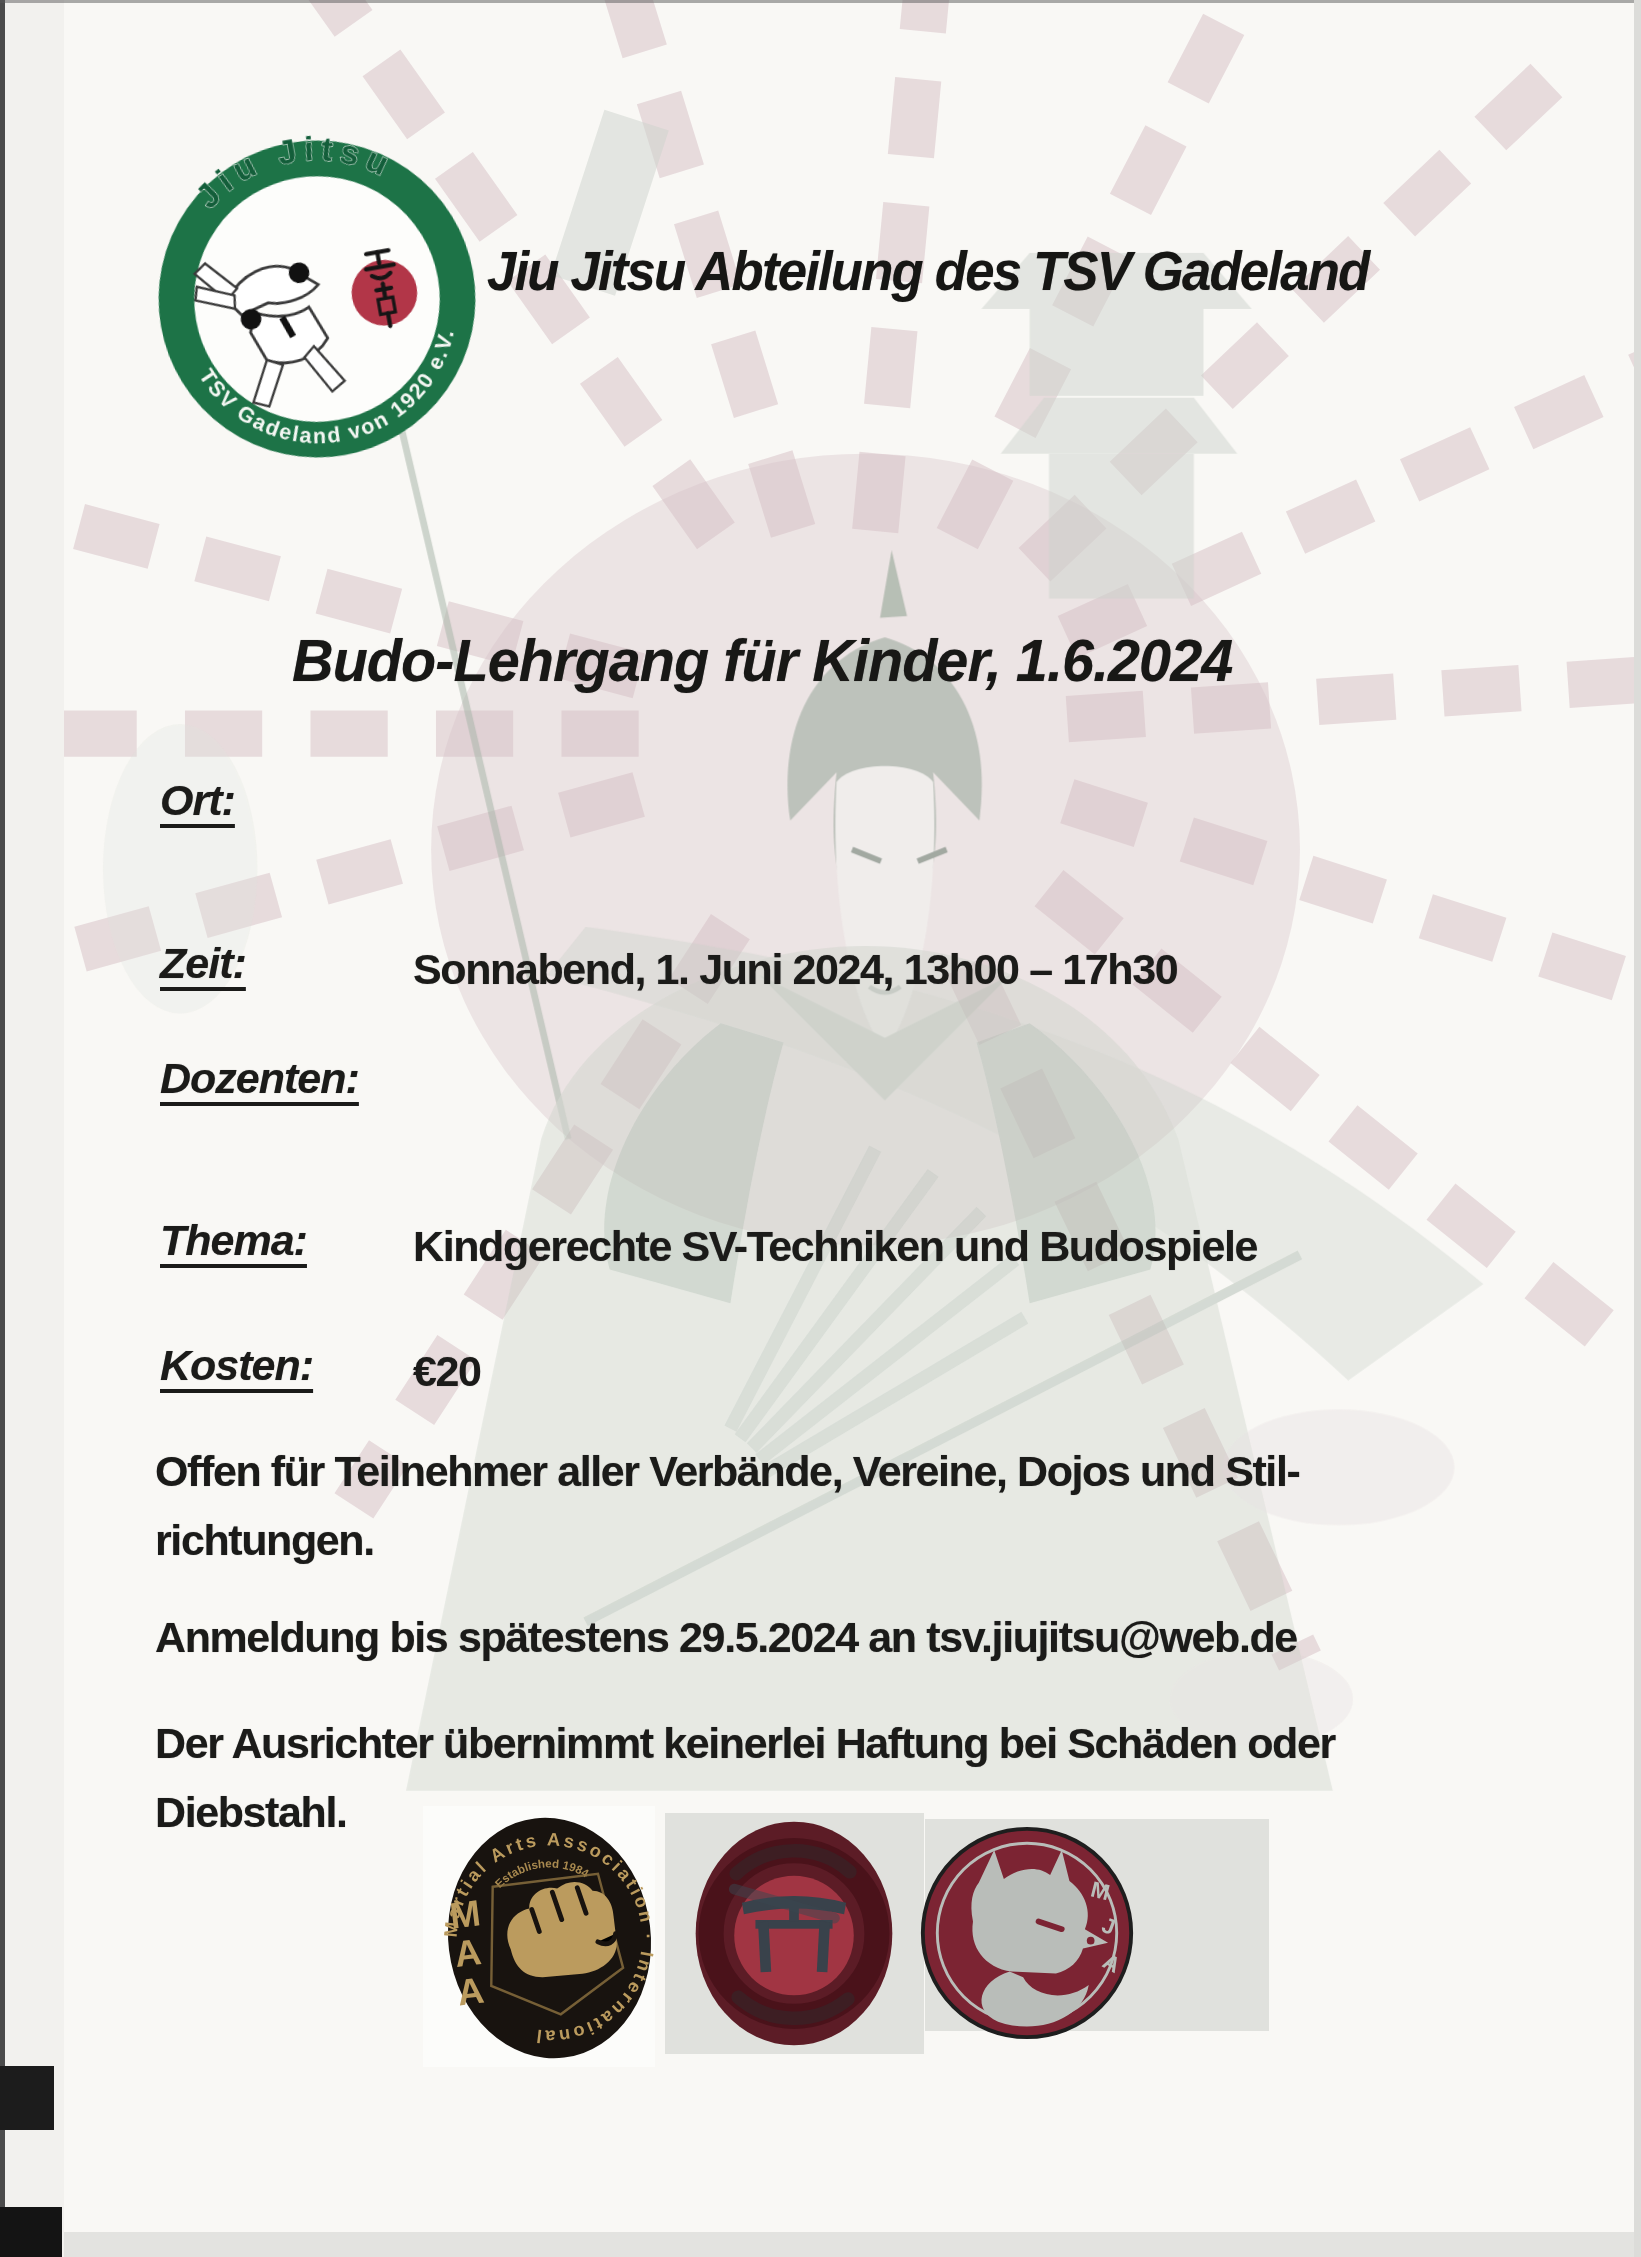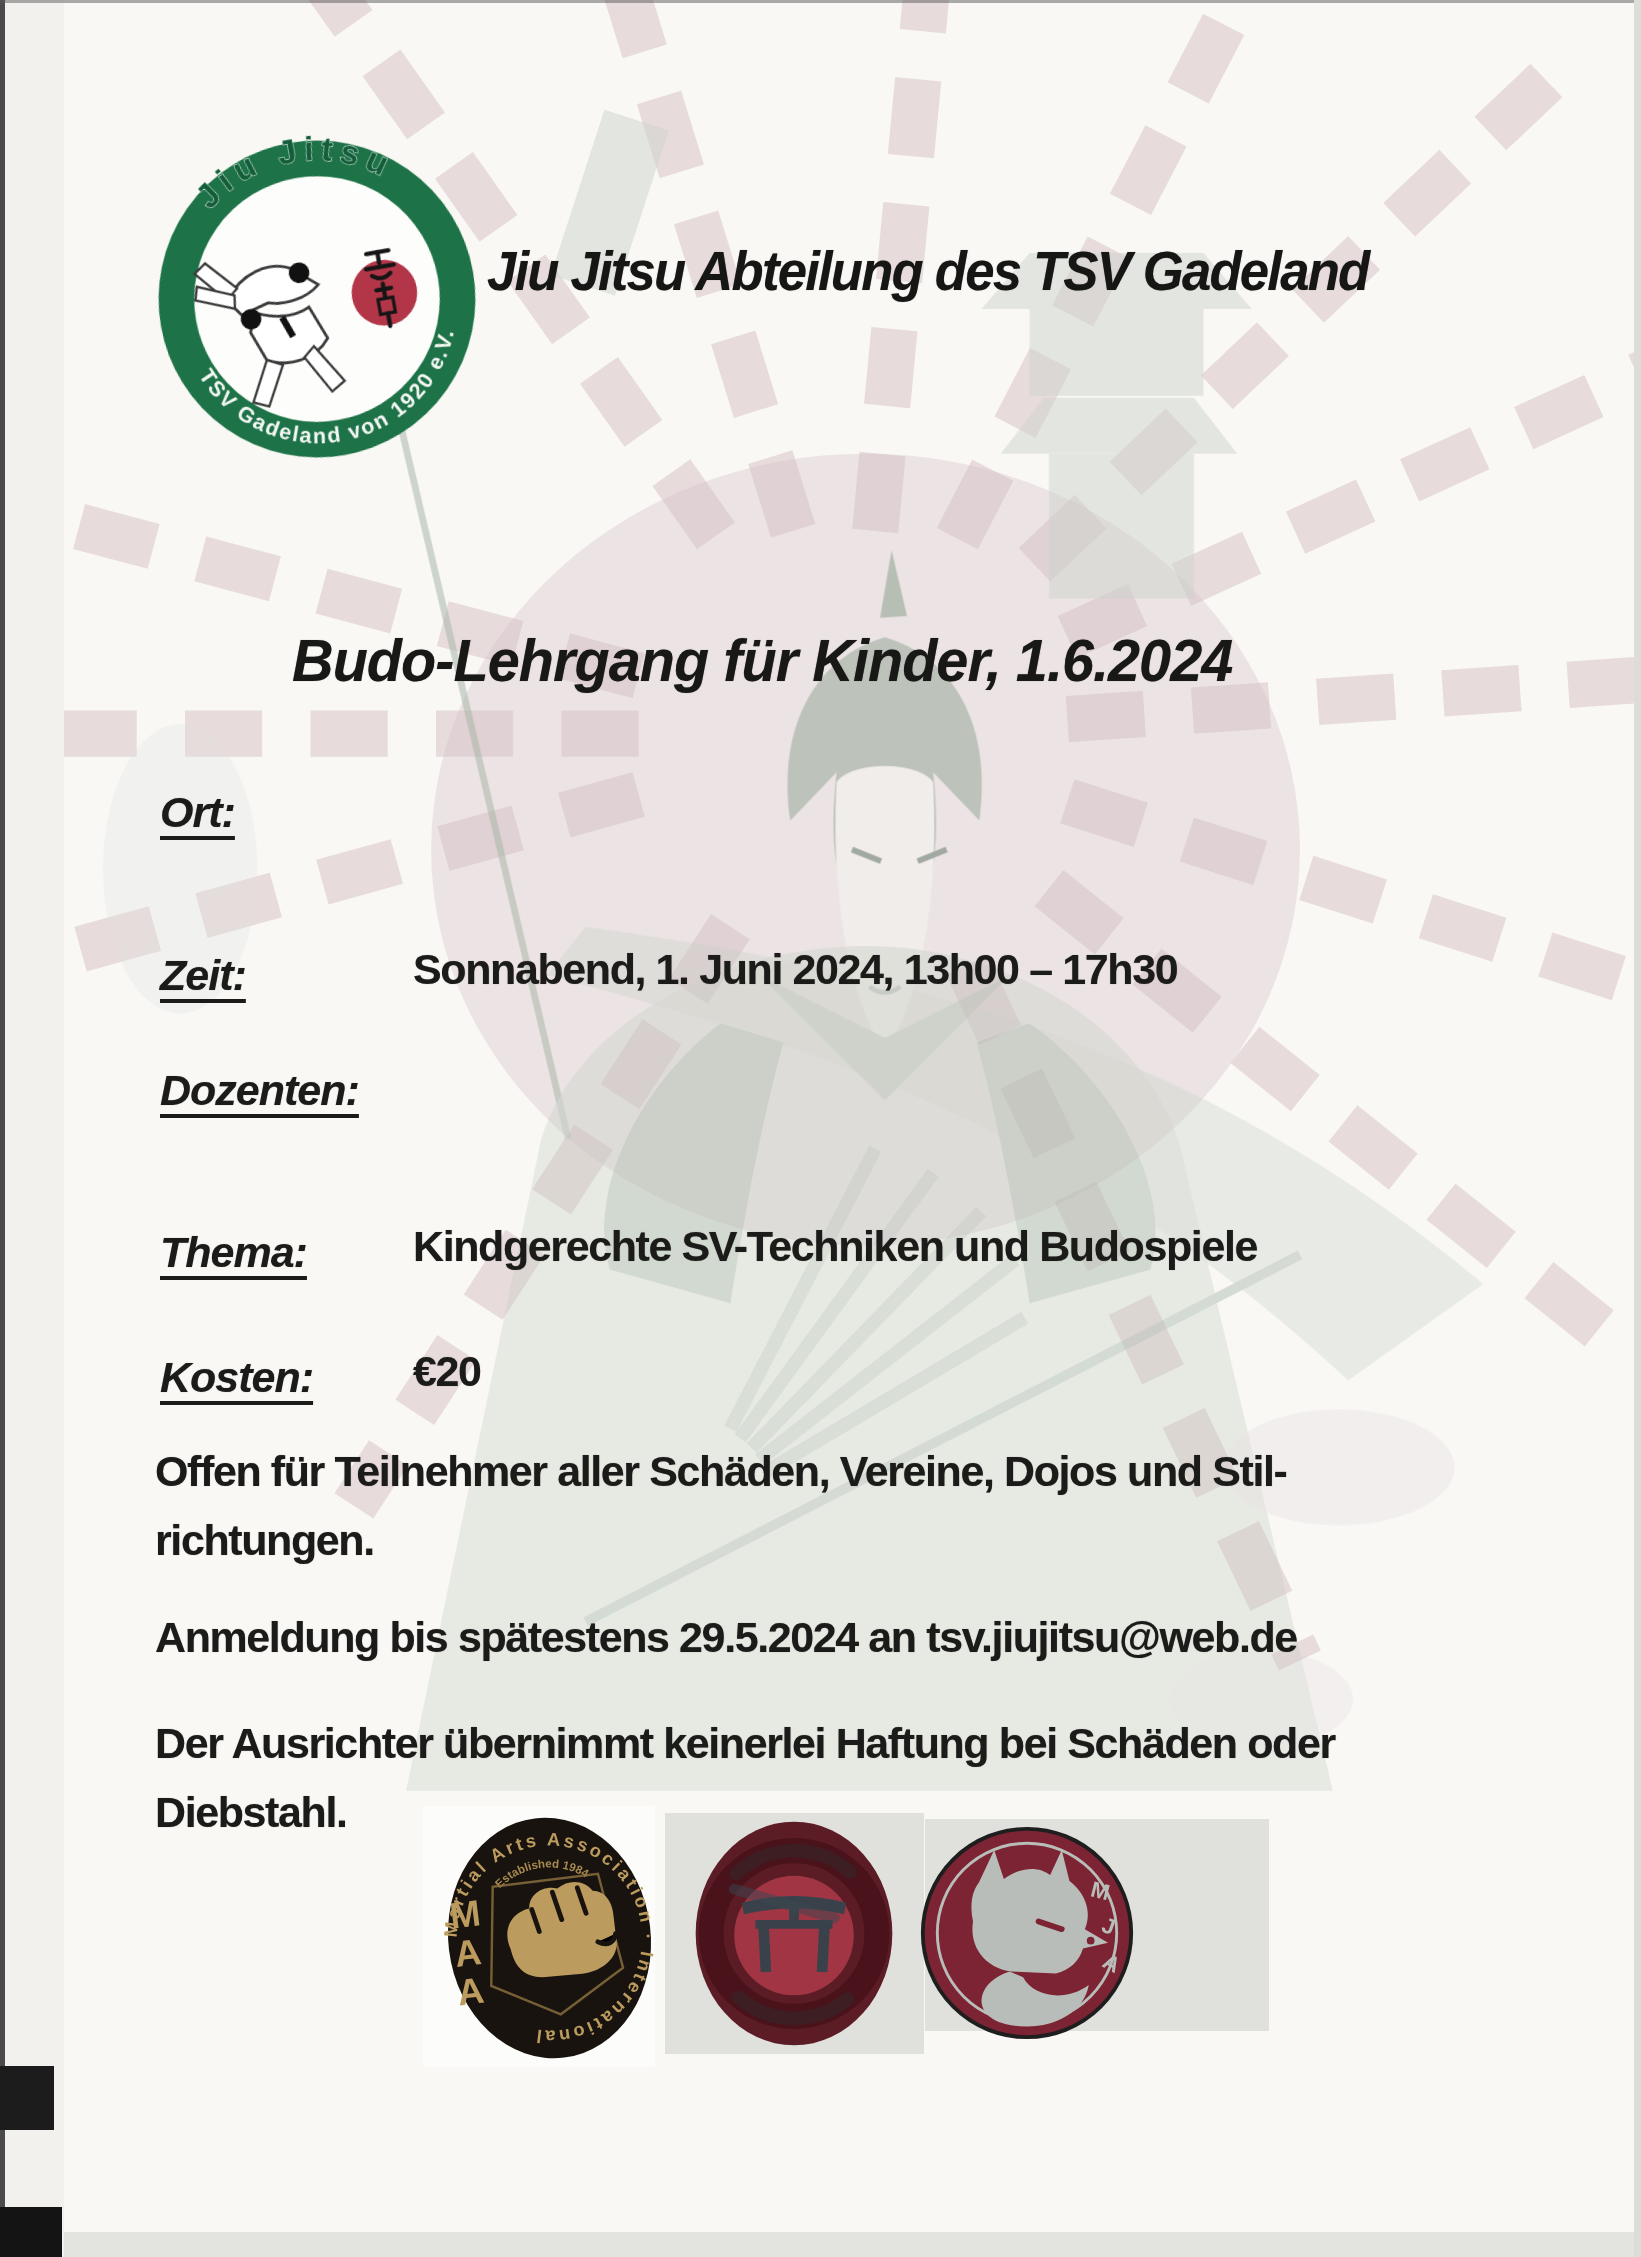--- a/index.html
+++ b/index.html
@@ -29,21 +29,21 @@
           display:flex;align-items:flex-end;justify-content:center;}
   .banner span{font-size:41px;font-weight:bold;color:#9e2f38;letter-spacing:0px;
                padding-bottom:13.5px;text-shadow:0 0 1.9px rgba(110,20,30,.55);white-space:nowrap;}
 
   .heading2{position:absolute;left:228px;top:626px;width:1159px;
             font-size:60px;font-weight:bold;font-style:italic;letter-spacing:-1px;
             color:#181816;transform:scaleX(.96);transform-origin:left top;
             text-shadow:0 0 1px rgba(0,0,0,.45);white-space:nowrap;}
 
   .row{position:absolute;left:96px;width:1429px;}
-  .row .lbl{position:absolute;left:0;top:16px;font-size:43px;font-weight:bold;font-style:italic;
+  .row .lbl{position:absolute;left:0;top:4px;font-size:43px;font-weight:bold;font-style:italic;
             color:#1b1b19;text-decoration:underline;text-decoration-thickness:3.9px;text-underline-offset:8.7px;
             letter-spacing:-1px;text-shadow:0 0 1px rgba(0,0,0,.4);white-space:nowrap;}
   .row .val{position:absolute;left:253px;top:0;font-size:43px;font-weight:bold;color:#1b1b19;
             letter-spacing:-1.4px;line-height:68px;text-shadow:0 0 1px rgba(0,0,0,.4);white-space:nowrap;}
   .para{position:absolute;left:91px;width:1429px;font-size:43px;font-weight:bold;color:#1b1b19;
         letter-spacing:-1.4px;line-height:69px;text-shadow:0 0 1px rgba(0,0,0,.4);white-space:nowrap;}
 
   .panel{position:absolute;background:#d3d4cf;opacity:.65;}
   .badge{position:absolute;}
   .badge-box1{position:absolute;left:359px;top:1806px;width:232px;height:261px;background:#fcfcfa;}
@@ -178,21 +178,21 @@
       </div>
     </div>
     <div class="row" style="top:1337px">
       <div class="lbl">Kosten:</div>
       <div class="val">
         <div>€20</div>
       </div>
     </div>
 
     <div class="para" style="top:1437px">
-      <div>Offen für Teilnehmer aller Schäden, Vereine, Dojos und Stil-</div>
+      <div>Offen für Teilnehmer aller Verbände, Vereine, Dojos und Stil-</div>
       <div>richtungen.</div>
     </div>
     <div class="para" style="top:1603px">
       <div>Anmeldung bis spätestens 29.5.2024 an tsv.jiujitsu@web.de</div>
     </div>
     <div class="para" style="top:1709px">
       <div>Der  Ausrichter übernimmt keinerlei Haftung bei Schäden oder</div>
       <div>Diebstahl.</div>
     </div>
 

